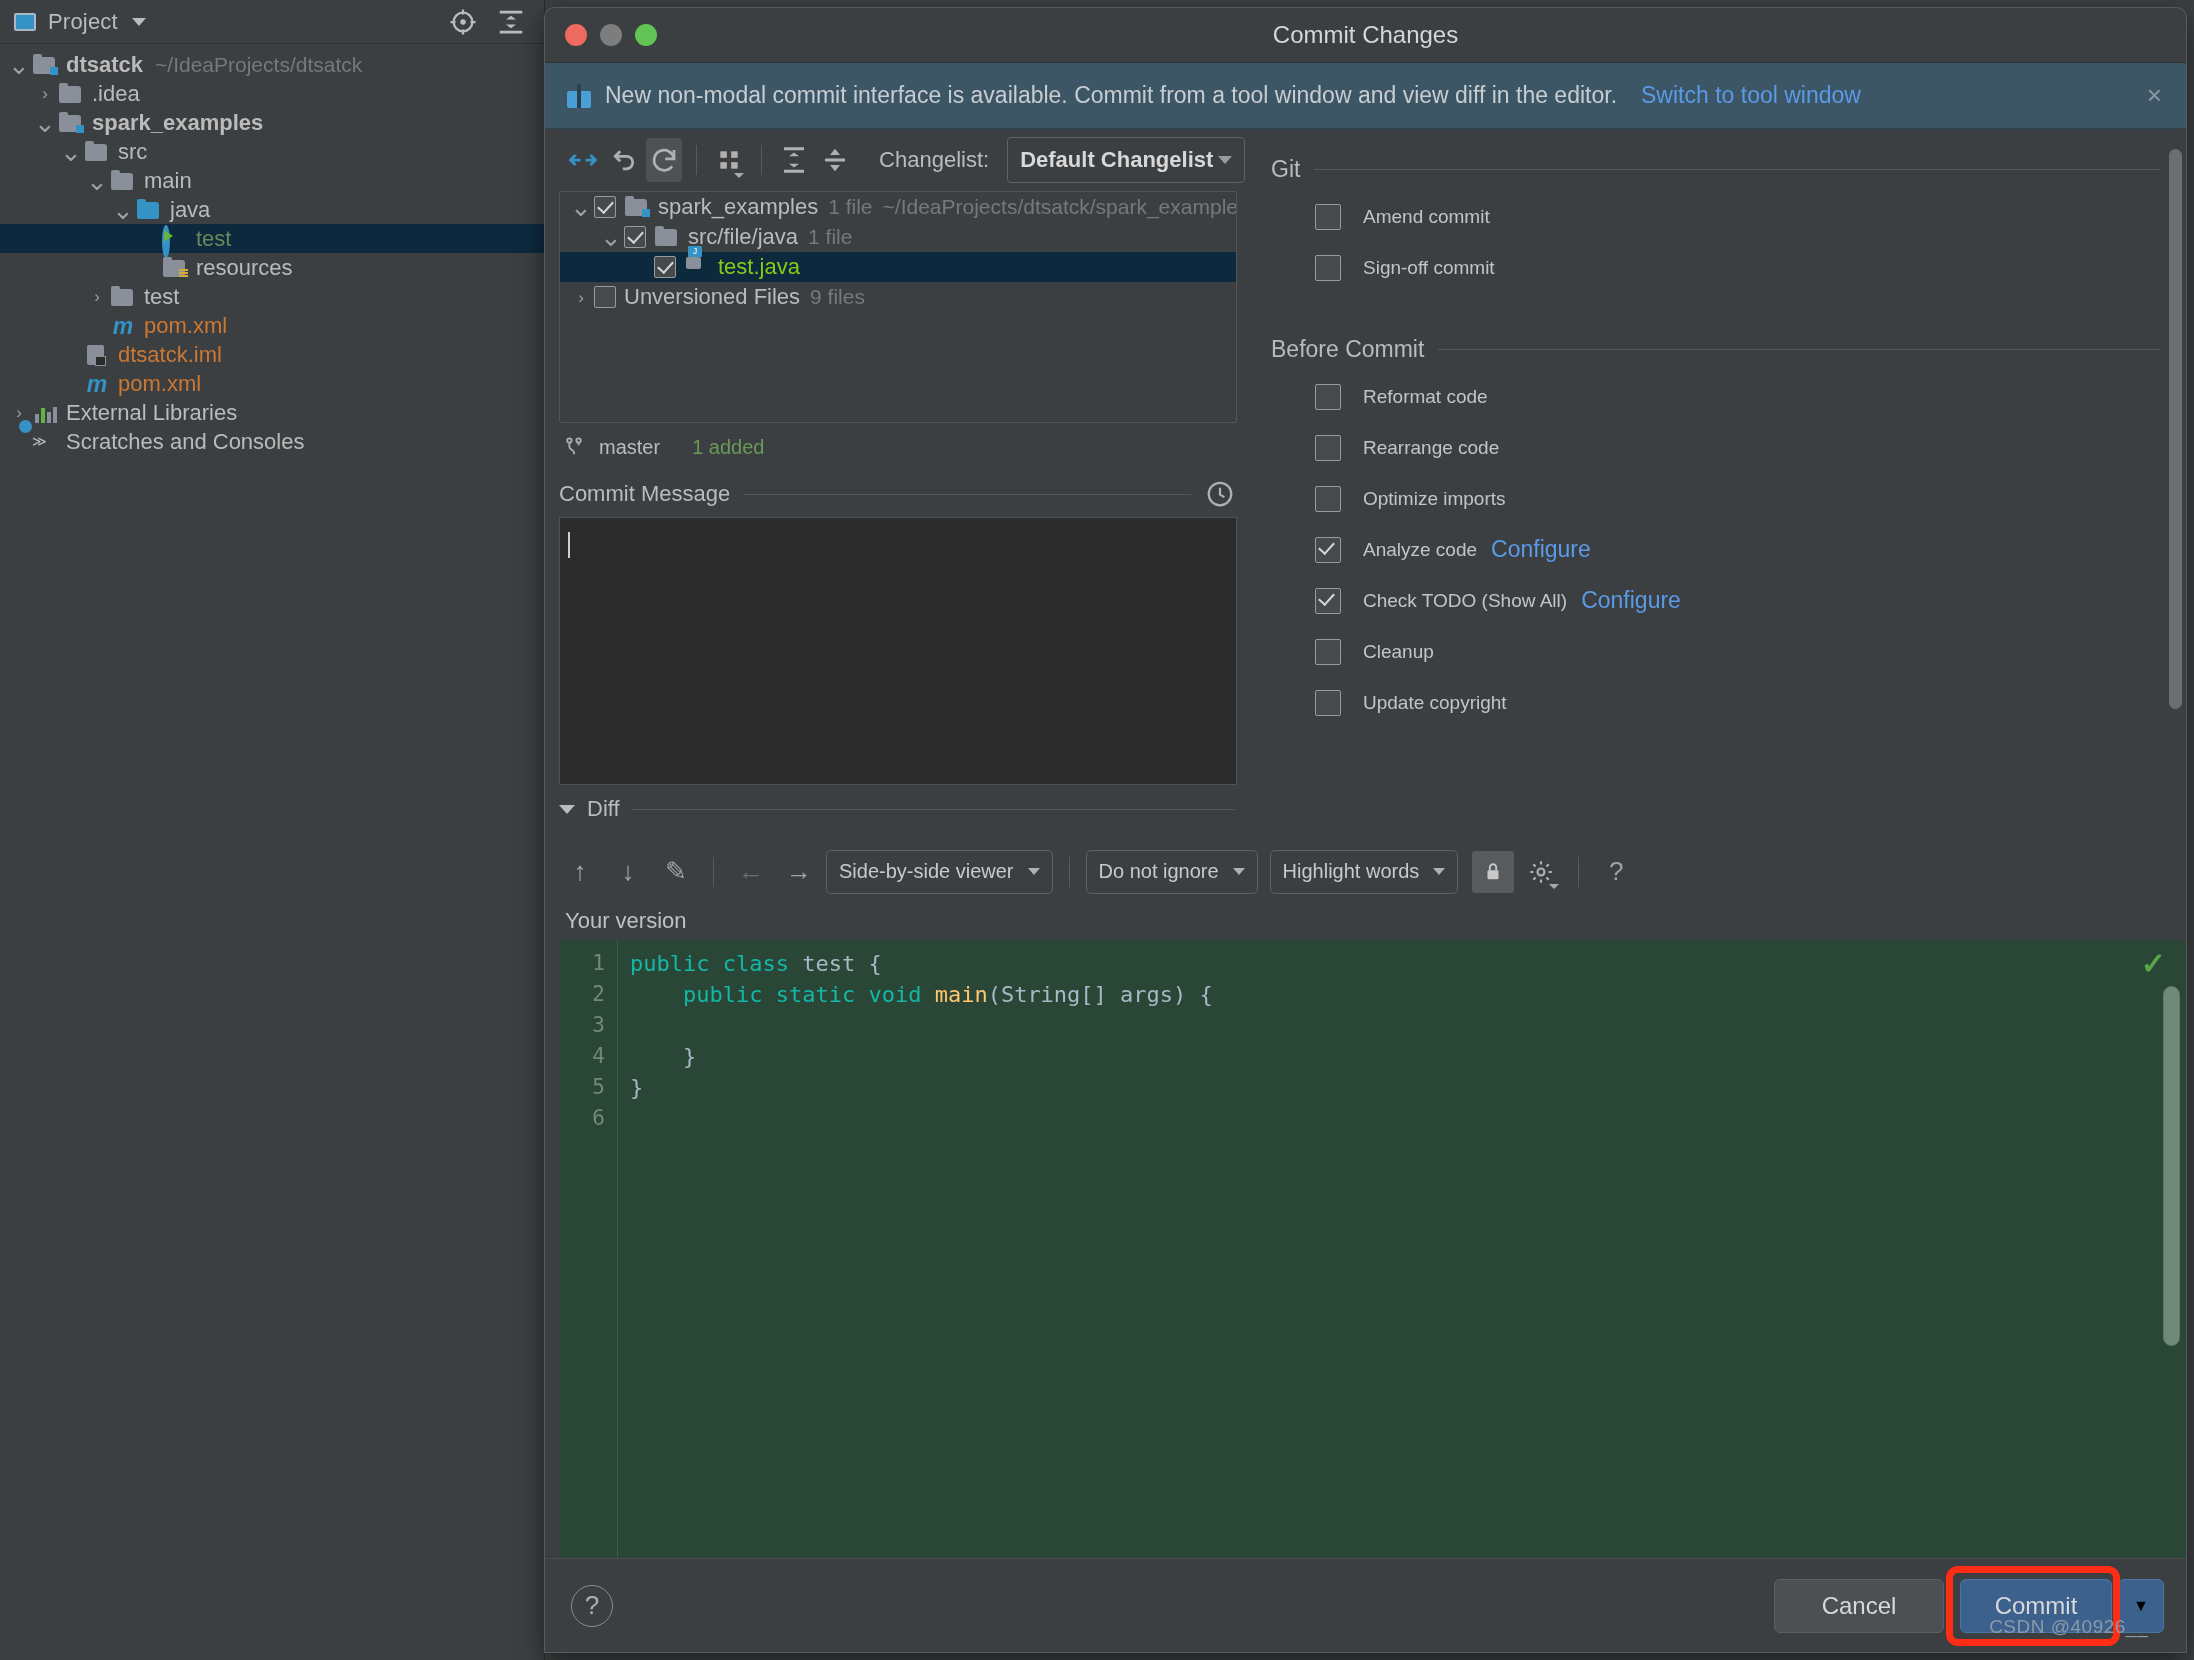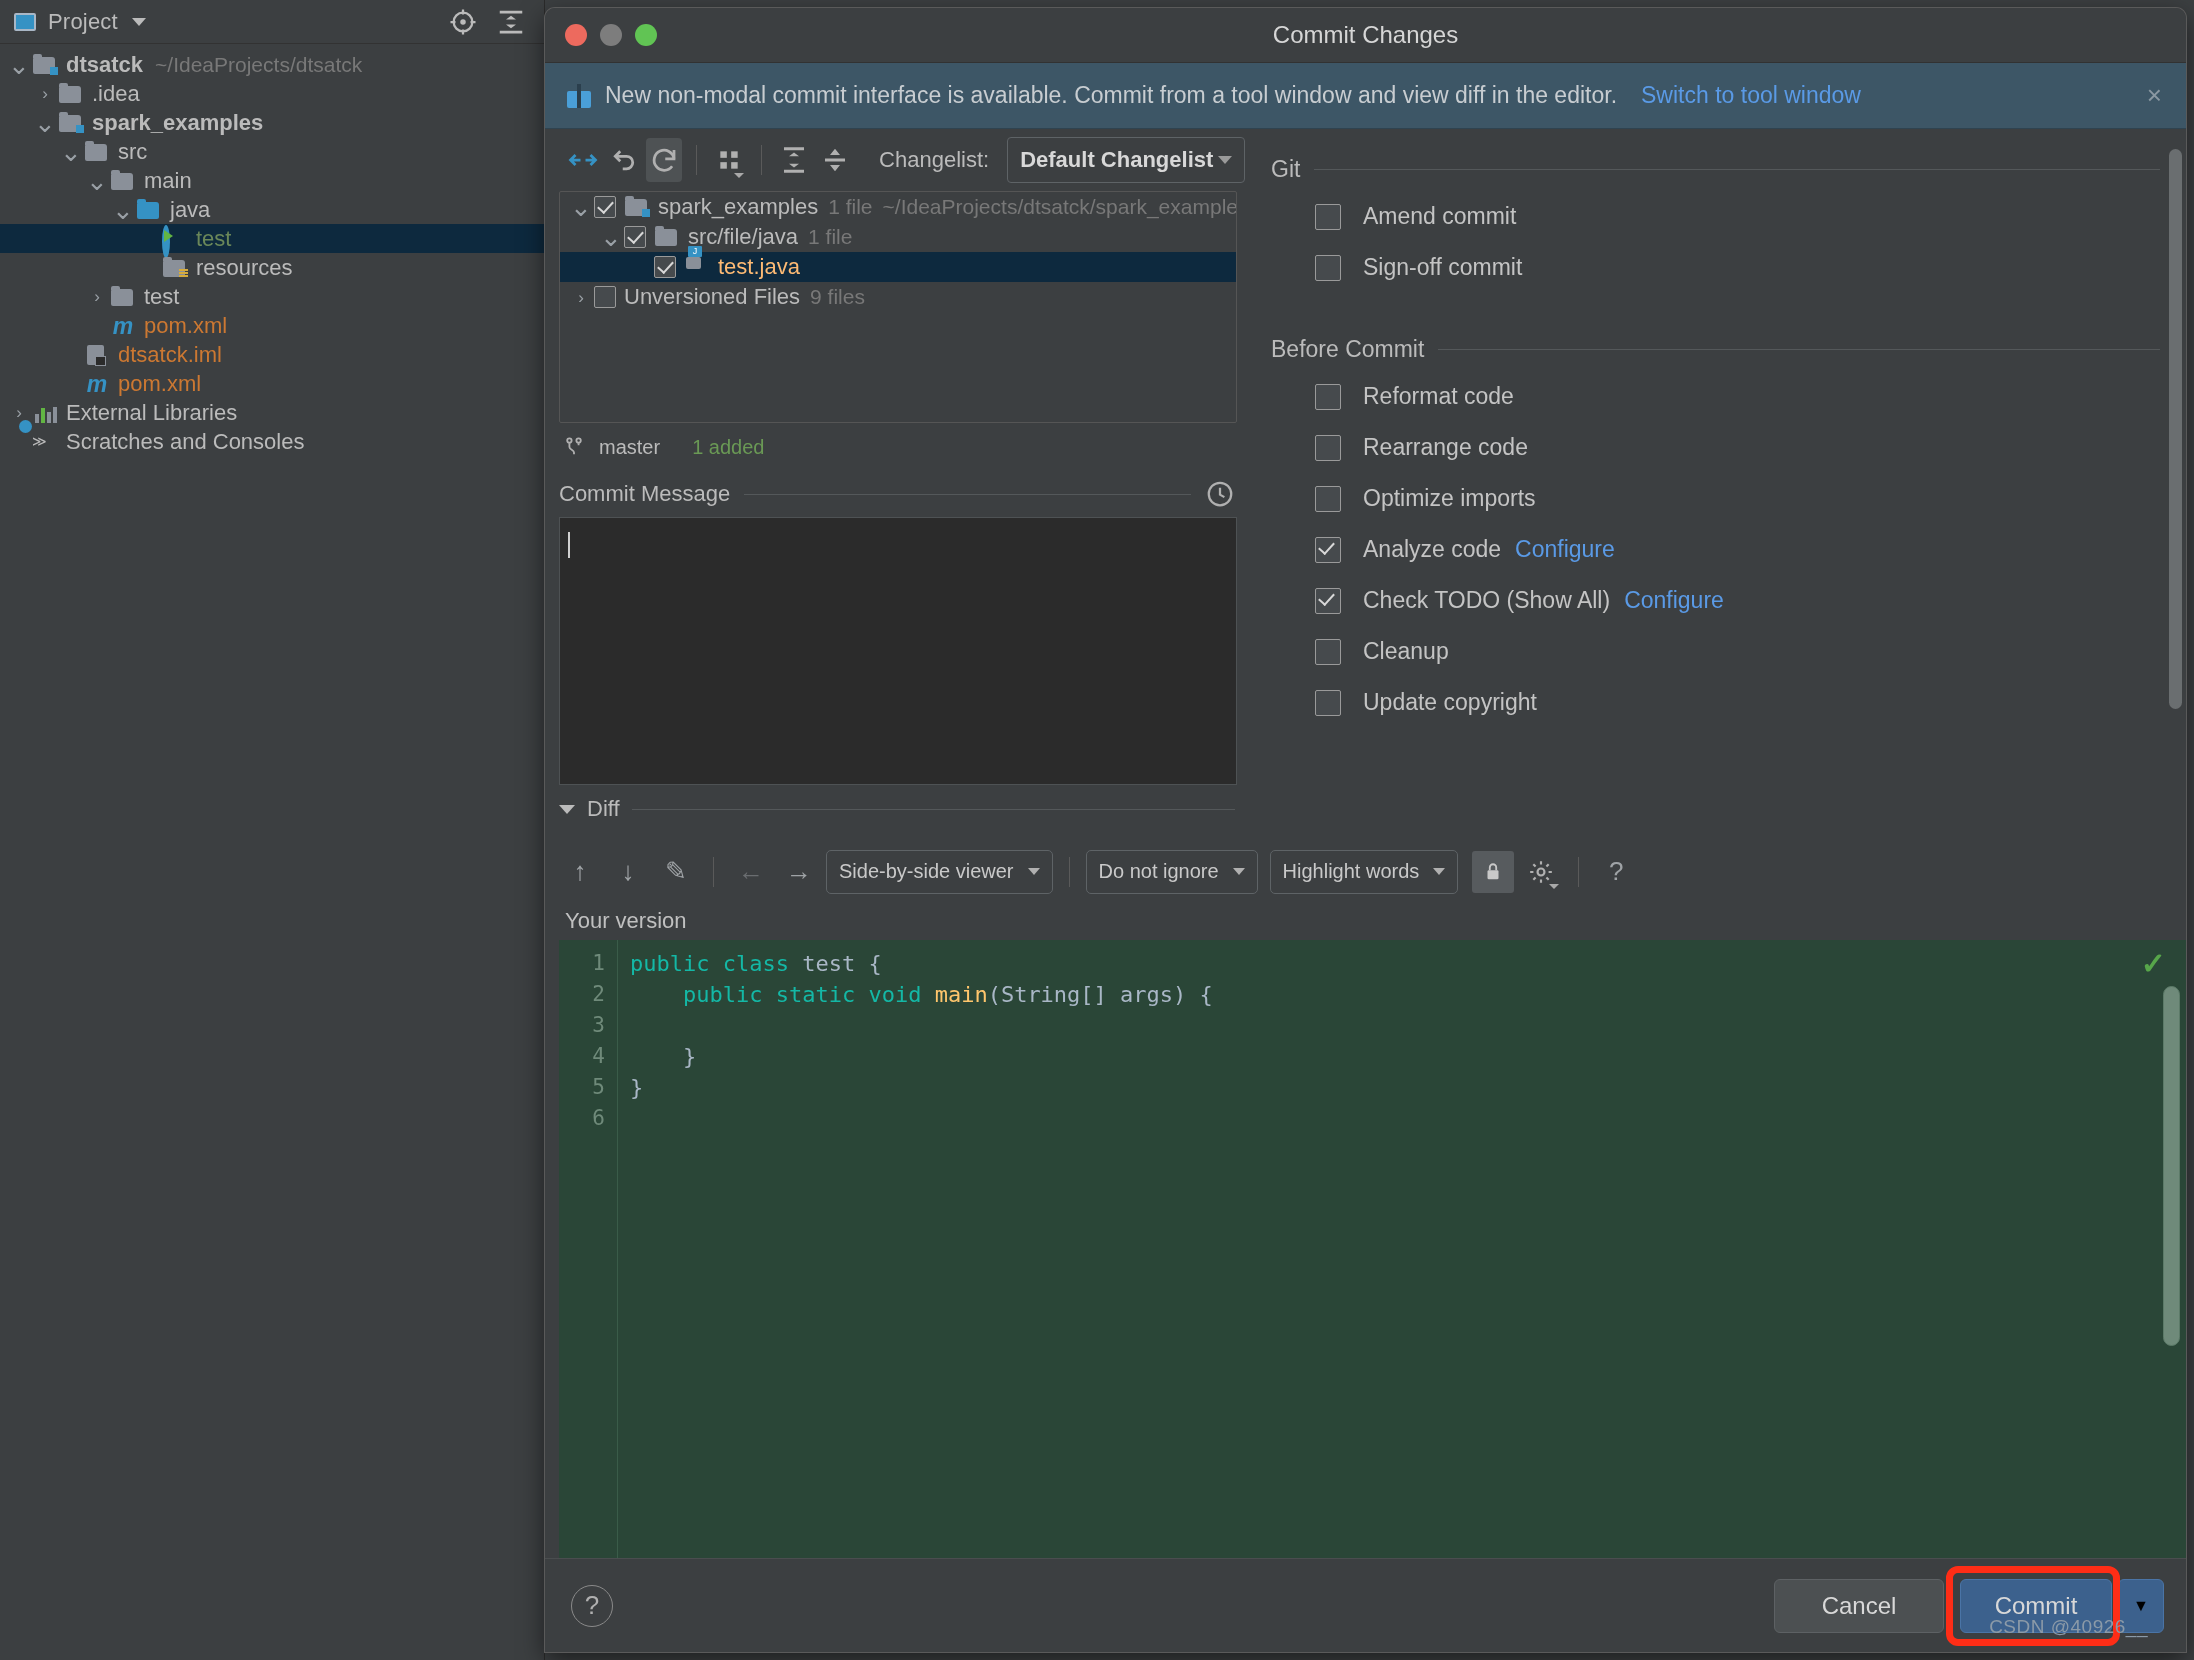--- a/index.html
+++ b/index.html
@@ -173,21 +173,21 @@
 
   
   #right-inner { padding: 18px 26px 0 26px; flex: 1; min-height: 0; overflow: hidden; }
   .grp-head { display: flex; align-items: center; gap: 14px; height: 44px; }
   .grp-title { color: #bbbbbb; font-size: 23px; white-space: nowrap; }
   .grp-line { flex: 1; height: 1px; background: #54585a; }
   .field-row { display: flex; align-items: center; gap: 16px; margin: 22px 0 18px 30px; }
   .field-label { color: #bbbbbb; font-size: 23px; }
   .field-input { flex: 1; height: 44px; border: 1px solid #6a6f72; background: #3c3f41; border-radius: 2px; }
   .opt-row { display: flex; align-items: center; gap: 14px; height: 51px; padding-left: 44px; }
-  .opt-label { color: #c4c4c4; font-size: 23px; }
+  .opt-label { color: #c4c4c4; font-size: 19px; }
   .opt-link { color: #5a9ae6; font-size: 23px; }
   #right-scrollbar { position: absolute; right: 4px; top: 20px; width: 13px; height: 560px; background: #6a6e70; border-radius: 7px; }
 
   
   #footer {
     height: 94px; flex: none; display: flex; align-items: center; padding: 0 22px 0 26px;
     border-top: 1px solid #4a4d4f; position: relative;
   }
   #help-btn { width: 42px; height: 42px; border-radius: 50%; border: 1px solid #8a8a8a; color: #b0b0b0; font-size: 26px; display: flex; align-items: center; justify-content: center; }
   #footer-actions { margin-left: auto; display: flex; align-items: center; gap: 16px; position: relative; }
@@ -419,21 +419,21 @@
               <span class="node-icon">
                 <span class="folder"></span>
               </span>
               <span>src/file/java</span>
               <span class="cmeta">1 file</span>
             </div>
             <div class="ctree-row selected" style="padding-left: 68px;">
               <span class="twisty empty"></span>
               <span class="cbox checked"></span>
               <span class="node-icon"><span class="java-ic"><span class="top"></span><span class="bot">J</span></span></span>
-              <span style="color: #fdba74;">test.java</span>
+              <span style="color: #84cc16;">test.java</span>
             </div>
             <div class="ctree-row" style="padding-left: 8px;">
               <span class="twisty">›</span>
               <span class="cbox"></span>
               <span>Unversioned Files</span>
               <span class="cmeta">9 files</span>
             </div>
           </div>
 
         <div id="branch-bar">

